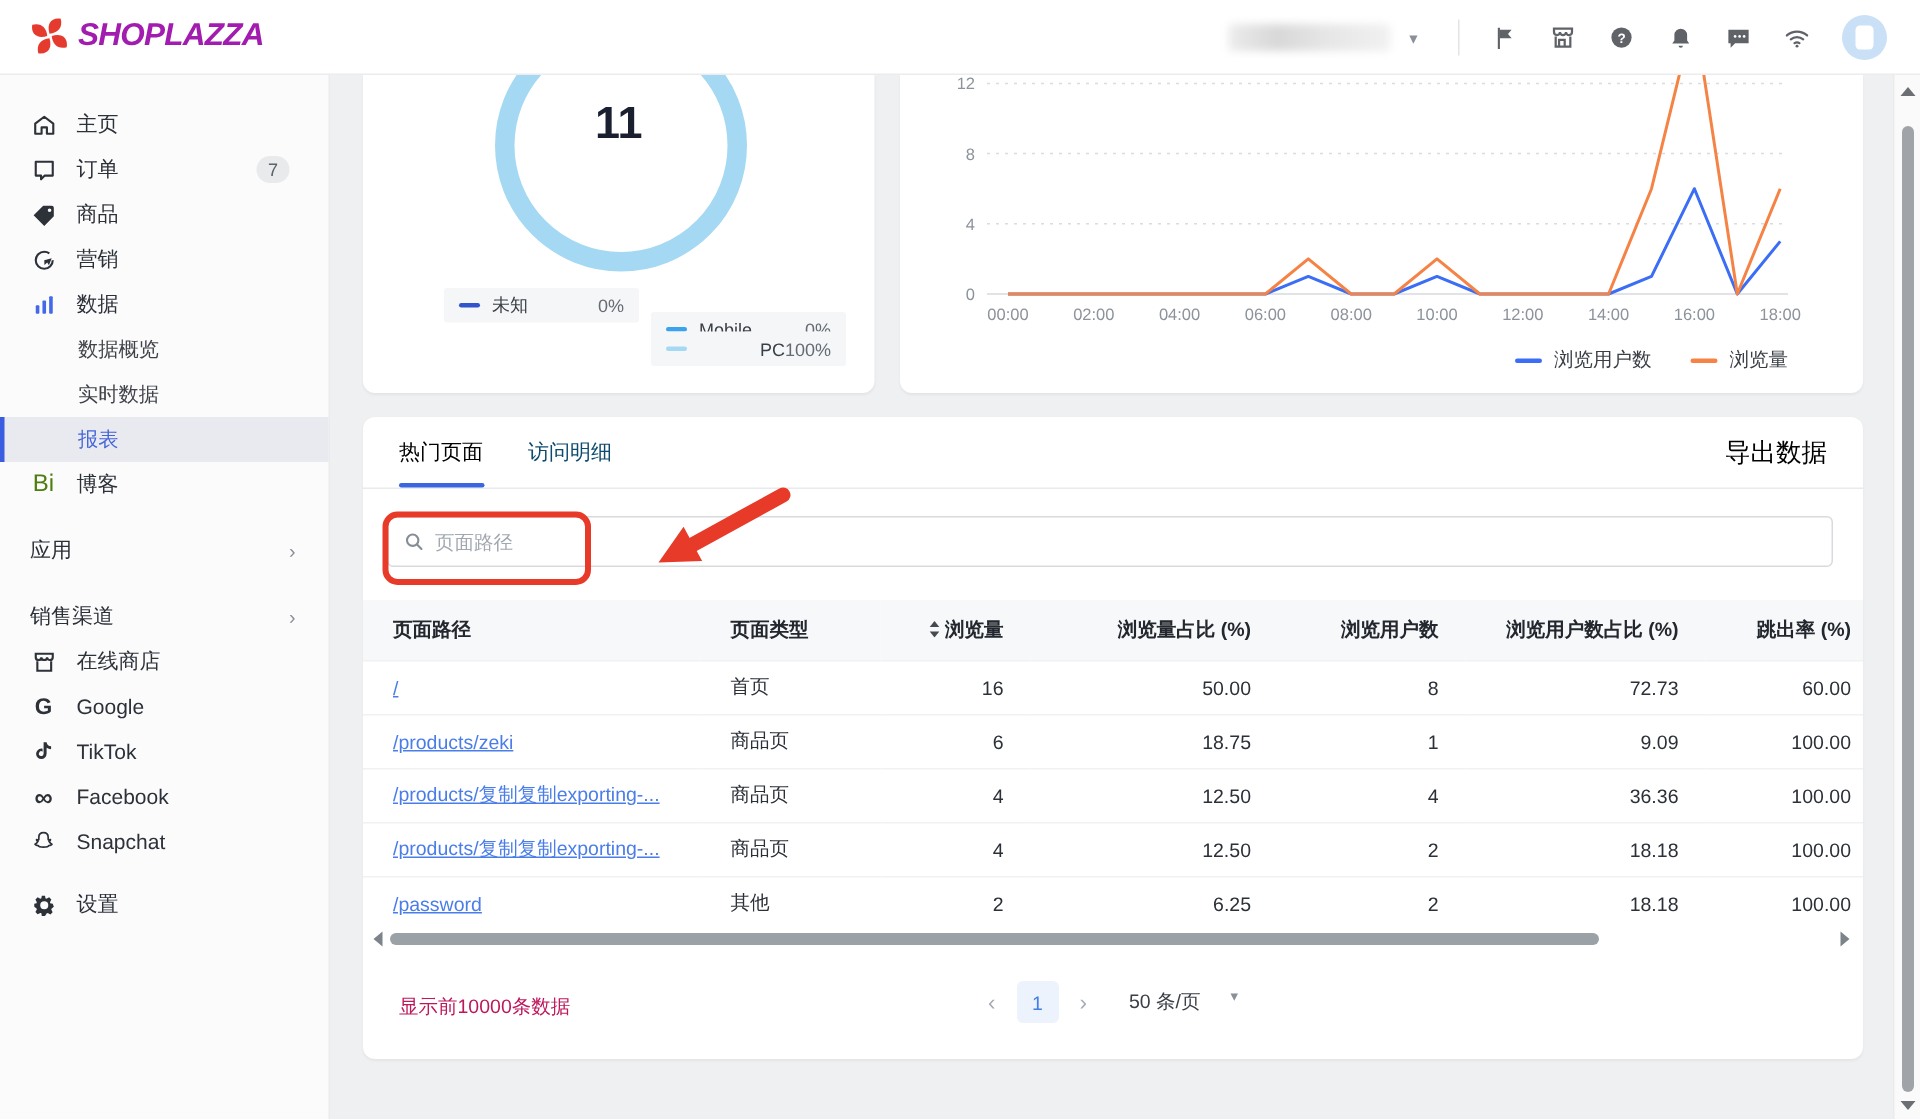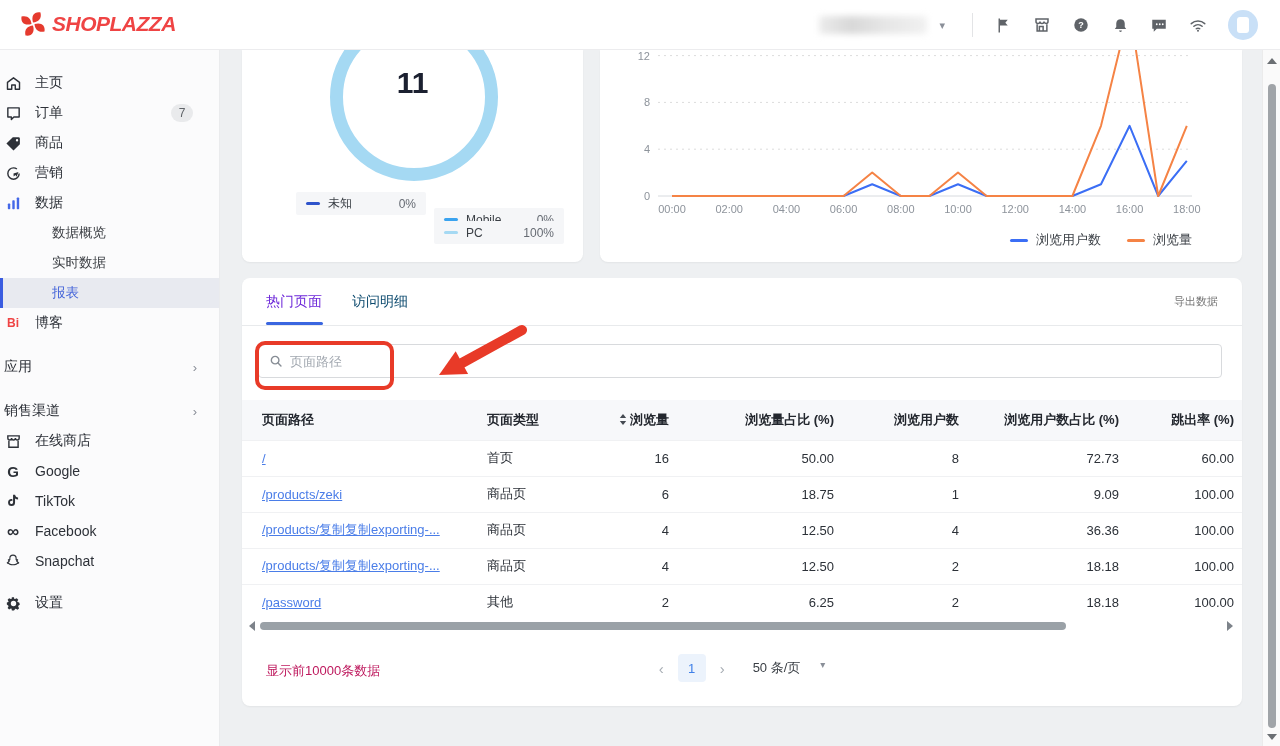--- a/index.html
+++ b/index.html
@@ -2,75 +2,75 @@
 <html><head>
 <meta charset="utf-8">
 <style>
   * { margin:0; padding:0; box-sizing:border-box; }
   html,body { width:1280px; height:746px; overflow:hidden; }
   body { font-family:"Liberation Sans","DejaVu Sans",sans-serif; background:#eef0f2; position:relative; color:#2c3138; }
 
   
   .header { position:absolute; left:0; top:0; width:1280px; height:50px; background:#fff; border-bottom:1px solid #ececee; z-index:20; }
   .logo { position:absolute; left:20px; top:11px; display:flex; align-items:center; gap:6px; cursor:pointer; }
-  .logo-text { font-size:21px; font-weight:800; font-style:italic; letter-spacing:-0.5px; color:#ef4444; }
+  .logo-text { font-size:21px; font-weight:800; font-style:italic; letter-spacing:-0.5px; color:#a21caf; }
   .hdr-right { position:absolute; right:22px; top:0; height:50px; display:flex; align-items:center; gap:21px; }
   .store-sel { display:flex; align-items:center; gap:12px; margin-right:6px; cursor:pointer; }
   .blur-box { width:108px; height:18px; border-radius:3px; background:linear-gradient(90deg,#ececec,#d8d8d8 30%,#e6e6e6 60%,#f1f1f1); filter:blur(3px); }
   .hdr-caret { color:#8a8f98; font-size:11px; }
   .hdr-div { width:1px; height:24px; background:#e3e4e6; }
   .hicon { width:18px; height:18px; display:flex; align-items:center; justify-content:center; cursor:pointer; }
   .hicon svg { display:block; }
   .avatar { width:30px; height:30px; border-radius:50%; background:#c9e0f7; position:relative; cursor:pointer; }
   .avatar::after { content:""; position:absolute; left:9px; top:7px; width:12px; height:16px; background:#fff; border-radius:3px; }
 
   
   .sidebar { position:absolute; left:0; top:50px; width:220px; bottom:0; background:#fbfbfc; border-right:1px solid #eaebed; padding-top:18px; z-index:10; }
-  .nav-item { height:30px; display:flex; align-items:center; padding-left:4px; gap:13px; font-size:14px; color:#2d3138; cursor:pointer; position:relative; }
+  .nav-item { height:30px; display:flex; align-items:center; padding-left:20px; gap:13px; font-size:14px; color:#2d3138; cursor:pointer; position:relative; }
   .nav-ic { width:18px; display:flex; justify-content:center; align-items:center; flex:none; }
   .nav-badge { margin-left:auto; margin-right:26px; background:#e9eaec; color:#5f6368; font-size:12px; min-width:22px; height:18px; border-radius:9px; display:flex; align-items:center; justify-content:center; padding:0 6px; }
   .nav-sub { padding-left:52px; font-size:13.5px; color:#3f4247; }
   .nav-sub.sel { background:#e8eaf0; color:#4565d9; border-left:3px solid #3a5ce0; padding-left:49px; }
   .nav-sec { justify-content:space-between; padding-right:22px; margin-top:14px; color:#2b2f36; }
   .chev { color:#8a8f98; font-size:13px; }
   .gap12 { margin-top:12px; }
-  .bi-glyph { font-weight:700; font-size:12px; color:#ef4444; }
+  .bi-glyph { font-weight:400; font-size:16px; color:#4d7c0f; }
   .g-glyph { font-weight:700; font-size:15px; color:#2d3138; }
   .meta-glyph { font-weight:700; font-size:17px; color:#2d3138; line-height:1; }
 
   
   .main { position:absolute; left:220px; top:50px; right:18px; bottom:0; }
   .card { position:absolute; background:#fff; box-shadow:0 1px 2px rgba(0,0,0,.05); }
   .card-devices { left:22px; top:0; width:341px; height:212px; border-radius:0 0 8px 8px; overflow:hidden; }
   .card-traffic { left:380px; top:0; width:642px; height:212px; border-radius:0 0 8px 8px; overflow:hidden; }
   .card-pages   { left:22px; top:228px; width:1000px; height:428px; border-radius:8px; overflow:hidden; }
 
   
   .donut-ring { position:absolute; left:88px; top:-37px; width:168px; height:168px; border-radius:50%; border:13px solid #a5d9f3; }
   .donut-value { position:absolute; left:0; width:341px; top:16px; text-align:center; font-size:30px; font-weight:700; color:#1b2030; }
   .lg-grid { position:absolute; left:54px; top:142px; width:268px; height:54px; }
   .lg-item { position:absolute; width:130px; height:23px; background:#f5f6f8; display:flex; align-items:center; padding:0 10px; font-size:12px; border-radius:2px; }
   .lg-dash { width:14px; height:3px; border-radius:2px; margin-right:8px; flex:none; }
   .lg-label { color:#3a3f45; flex:1; }
   .lg-pct { color:#666b73; }
-  .lg-0 { left:0; top:0; } .lg-1 { left:138px; top:16px; } .lg-2 { left:138px; top:29px; }
+  .lg-0 { left:0; top:0; } .lg-1 { left:138px; top:16px; } .lg-2 { left:138px; top:29px;text-align:right; }
 
   
   .traffic-svg { position:absolute; left:0; top:0; }
   .traffic-legend { position:absolute; right:50px; bottom:13px; display:flex; gap:26px; font-size:13px; color:#3a3f45; align-items:center; }
   .tl-item { display:flex; align-items:center; gap:8px; cursor:pointer; }
   .tl-dash { width:18px; height:3px; border-radius:2px; }
 
   
   .tabbar { height:48px; border-bottom:1px solid #e8eaec; display:flex; align-items:center; padding:0 24px; position:relative; }
   .tab { font-size:14px; cursor:pointer; }
-  .tab.active { color:#6d28d9; font-weight:500; }
+  .tab.active { color:#000000; font-weight:500; }
   .tab.inactive { color:#0c4a6e; margin-left:30px; }
   .tab-underline { position:absolute; left:24px; bottom:0; width:57px; height:3px; background:#3a66e0; border-radius:2px; }
-  .export-link { margin-left:auto; color:#737373; font-size:11px; cursor:pointer; }
+  .export-link { margin-left:auto; color:#000000; font-size:17px; cursor:pointer; }
   .search-wrap { position:absolute; left:16px; top:66px; width:964px; height:34px; border:1px solid #d8dadd; border-radius:4px; background:#fff; display:flex; align-items:center; padding:0 10px; gap:7px; }
   .search-wrap input { border:none; outline:none; flex:1; font-size:13px; color:#333; font-family:inherit; background:transparent; }
   .search-wrap input::placeholder { color:#a2a8b0; }
   .red-box { position:absolute; left:13px; top:63px; width:139px; height:49px; border:4px solid #e83a28; border-radius:10px; pointer-events:none; z-index:6; }
   .anno-svg { position:absolute; left:0; top:0; pointer-events:none; z-index:6; }
 
   table.data { position:absolute; left:0; top:122px; width:1010px; border-collapse:collapse; table-layout:fixed; }
   table.data th { height:40px; background:#f7f8fa; font-size:13px; font-weight:700; color:#23272e; }
   table.data td { height:36px; font-size:13px; color:#2c3138; border-top:1px solid #f0f1f3; }
   .al { text-align:left; padding-left:20px; }

